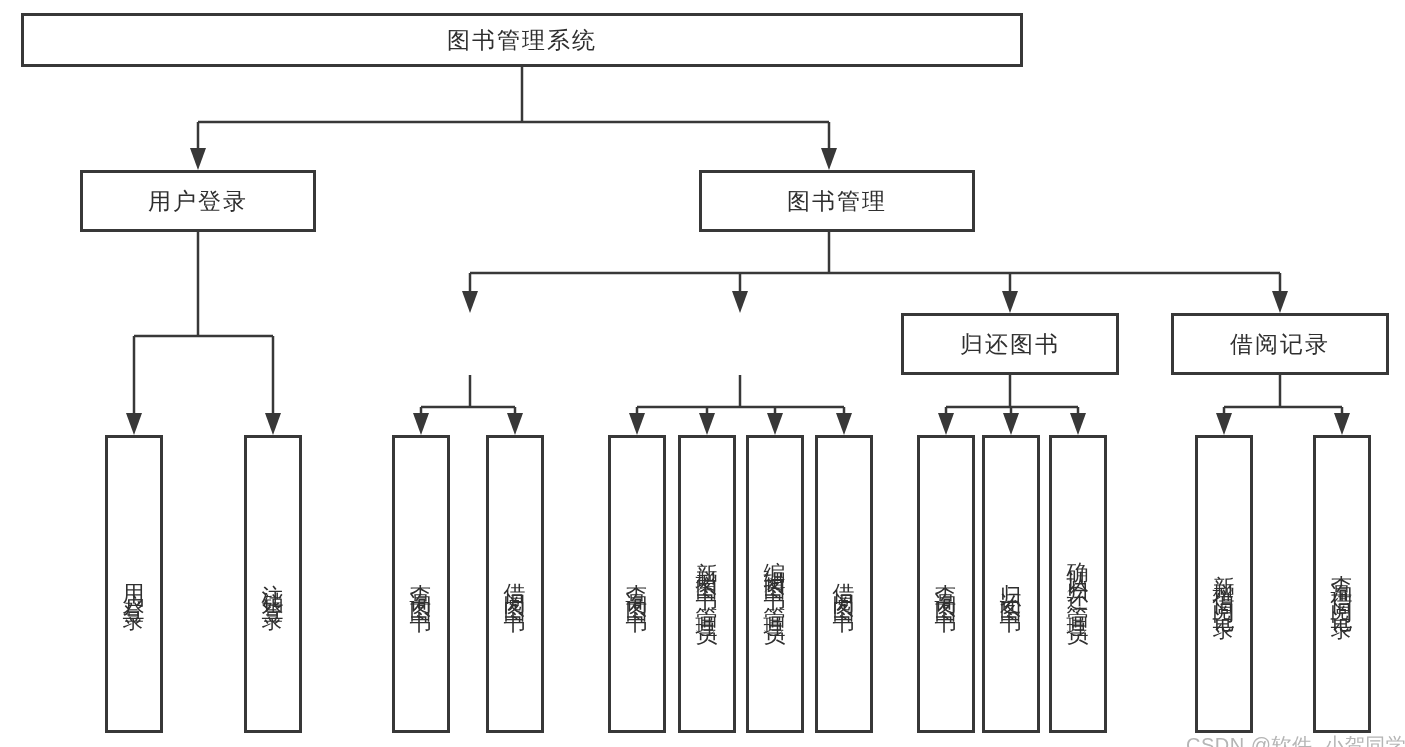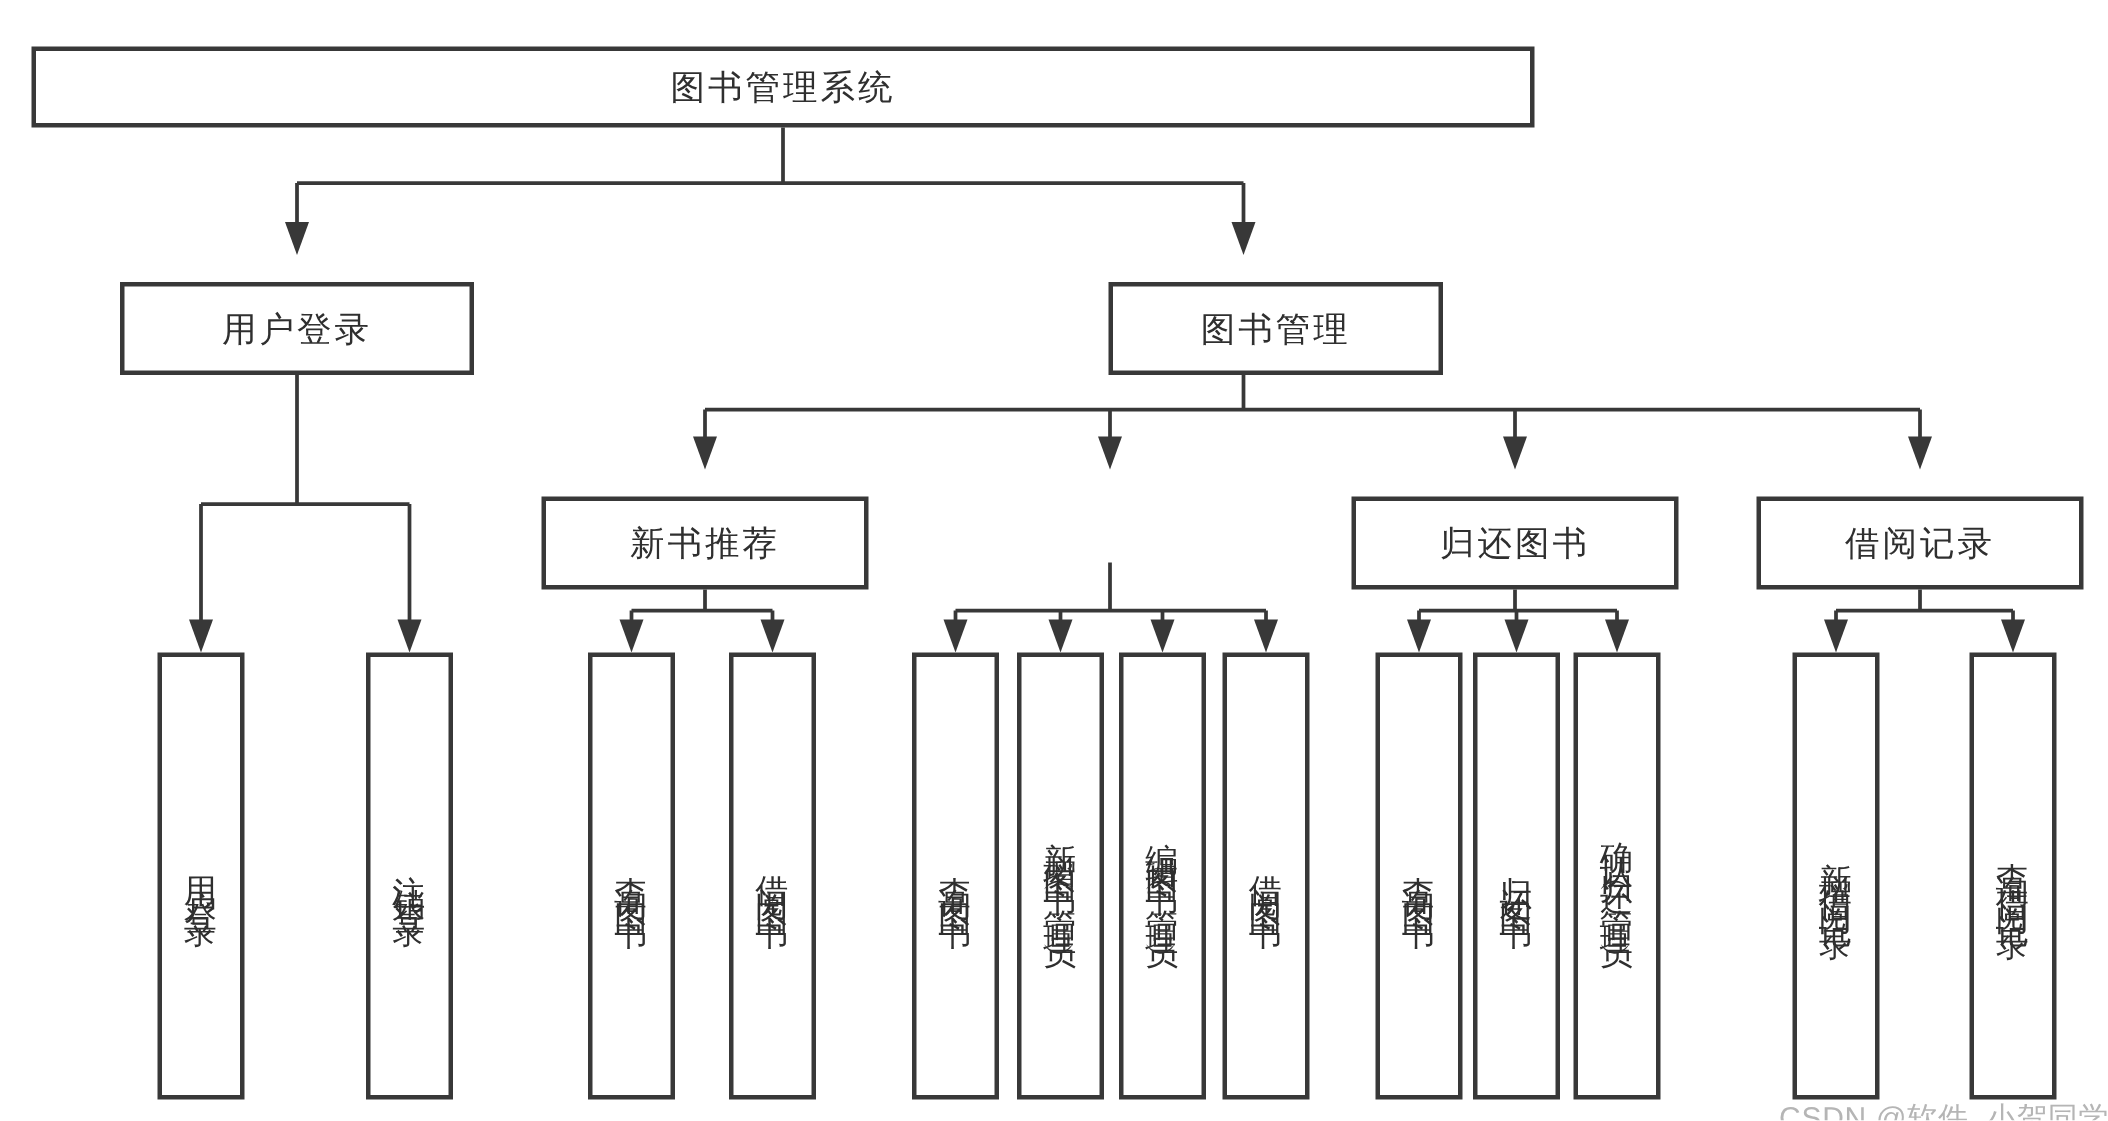--- a/index.html
+++ b/index.html
@@ -41,21 +41,20 @@
     background: var(--bg);
     display: flex;
     align-items: center;
     justify-content: center;
     color: var(--text);
   }
   .hbox {
     font-size: 23px;
     letter-spacing: 2px;
     white-space: nowrap;
-    margin-top: 18px;
   }
   .leaf {
     top: 435px;
     width: 58px;
     height: 298px;
   }
   .leaf span {
     writing-mode: vertical-rl;
     text-orientation: mixed;
     font-size: 22px;
@@ -142,27 +141,24 @@
     <path class="arrow" d="M1334 413 L1350 413 L1342 435 Z"></path>
   </svg>
 
   <div class="box hbox" style="left:21px; top:13px; width:1002px; height:54px;">
     <span>图书管理系统</span>
   </div>
 
   <div class="box hbox" style="left:80px; top:170px; width:236px; height:62px;">
     <span>用户登录</span>
   </div>
-  <div class="box hbox" style="left:739px; top:170px; width:223px; height:62px;text-align:right;">
+  <div class="box hbox" style="left:699px; top:170px; width:276px; height:62px;text-align:right;">
     <span>图书管理</span>
   </div>
 
-  <div class="box hbox" style="left:361px; top:313px; width:218px; height:62px;">
-    <span>新书推荐</span>
-  </div>
   <div class="box hbox" style="left:901px; top:313px; width:218px; height:62px;">
     <span>归还图书</span>
   </div>
   <div class="box hbox" style="left:1171px; top:313px; width:218px; height:62px;">
     <span>借阅记录</span>
   </div>
 
   <div class="box leaf" style="left:105px;">
     <span>用户登录</span>
   </div>

